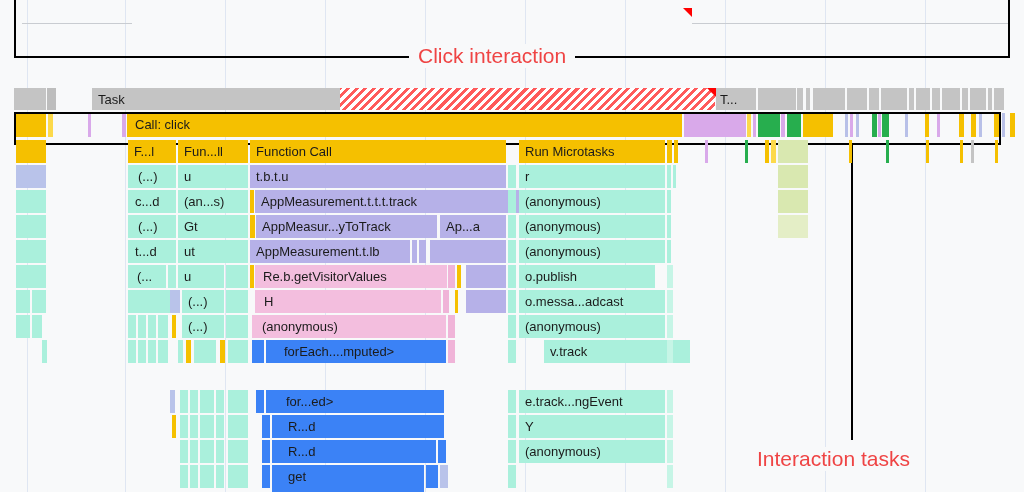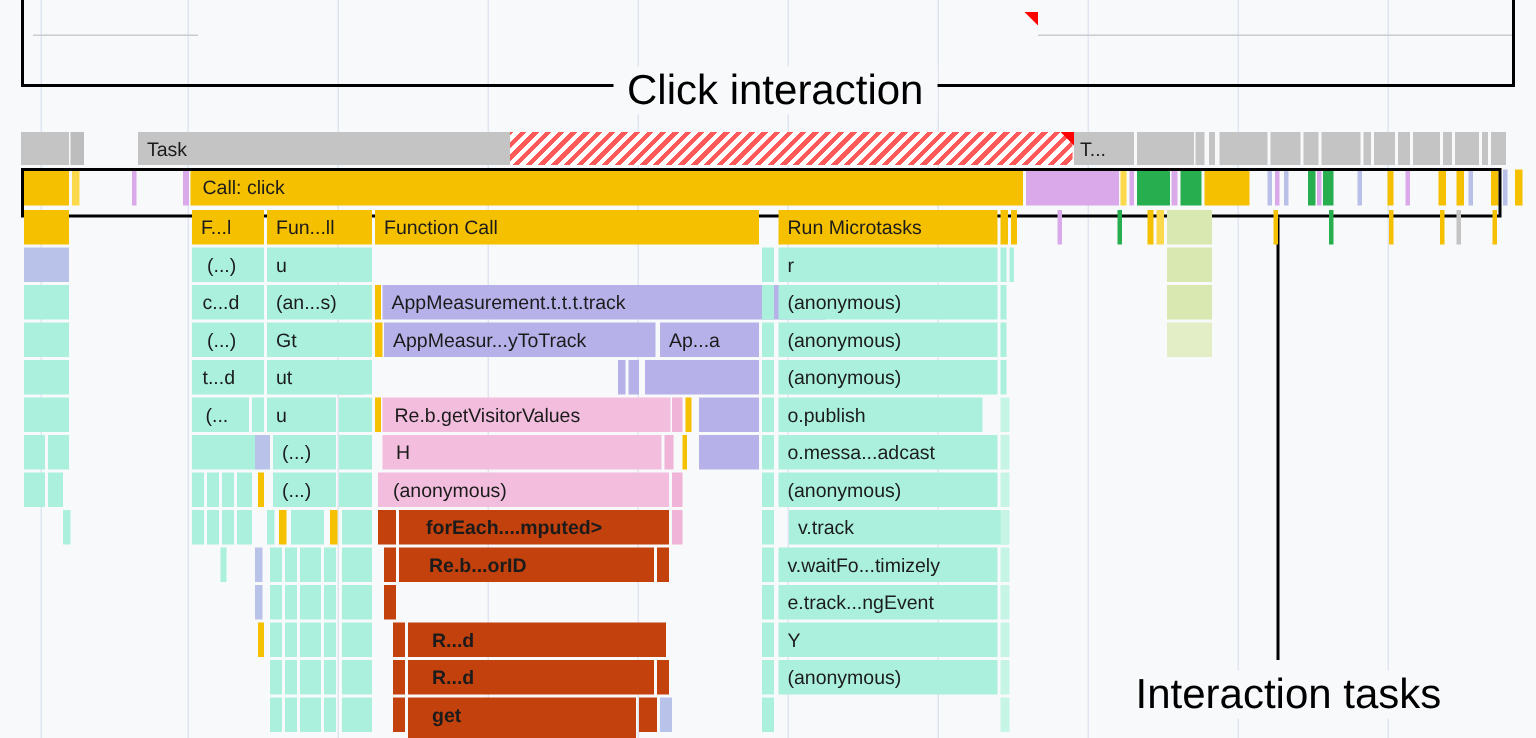--- a/index.html
+++ b/index.html
@@ -27,21 +27,21 @@
   }
   .warn-tri {
     position:absolute; width:0; height:0;
     border-top:9px solid #f00; border-left:9px solid transparent;
   }
 
   
   .anno-box { position:absolute; border:2.5px solid #000; background:transparent; }
   .anno-box.open-top { border-top:none; }
   .anno-label {
-    position:absolute; font-size:28px; color:#000000;
+    position:absolute; font-size:21px; color:#ef4444;
     background:#f8f9fa; padding:0 9px; white-space:nowrap;
   }
   .anno-line { position:absolute; background:#000; }
 
   
   .row { position:absolute; left:0; width:1024px; height:25px; }
   .blk {
     position:absolute; top:0; height:24px;
     overflow:hidden; white-space:nowrap;
     font-size:13px; color:#1b1b1b; line-height:24px;
@@ -54,21 +54,21 @@
   .c-gray-d  { background:#bdbdbd; }
   .c-yellow  { background:#f5c000; }
   .c-yellowl { background:#fcd94a; }
   .c-purple  { background:#b6b1e8; }
   .c-lav     { background:#b8c0e8; }
   .c-violet  { background:#d9a9ea; }
   .c-green   { background:#27ae4e; }
   .c-teal    { background:#aaf0dc; }
   .c-tealL   { background:#c6f5e6; }
   .c-pink    { background:#f3bede; }
-  .c-pinkL   { background:#c2410c;font-weight:bold; }
+  .c-pinkL   { background:#3b82f6; }
   .c-pinkD   { background:#f0b4d8; }
   .c-olive   { background:#d9e8b0; }
   .c-oliveL  { background:#e4eec6; }
   .c-periw   { background:#b9c3ea; }
 
   .hatch {
     background-image: repeating-linear-gradient(
       -45deg, #ffffff 0 3px, #ff5a5a 3px 6px);
     background-color:#ffe8e8;
   }
@@ -191,20 +191,23 @@
   </div>
 
   <div class="row" style="top:165px">
     <div class="blk c-periw noclip" style="left:16px; width:30px; height:23px;"></div>
     <div class="blk c-teal" style="left:128px; width:48px; height:23px; padding-left:10px;">
       <span>(...)</span>
     </div>
     <div class="blk c-teal" style="left:178px; width:70px; height:23px;">
       <span>u</span>
     </div>
+    <div class="blk c-purple" style="left:250px; width:256px; height:23px;">
+      <span>t.b.t.u</span>
+    </div>
     <div class="blk c-teal noclip" style="left:508px; width:8px; height:23px;"></div>
     <div class="blk c-teal" style="left:519px; width:146px; height:23px;">
       <span>r</span>
     </div>
     <div class="blk c-teal noclip" style="left:667px; width:4px; height:23px;"></div>
     <div class="blk c-teal noclip" style="left:673px; width:3px; height:23px;"></div>
     <div class="blk c-olive noclip" style="left:778px; width:30px; height:23px;"></div>
   </div>
 
   <div class="row" style="top:190px">
@@ -252,20 +255,23 @@
 
   <div class="row" style="top:240px">
     <div class="blk c-teal noclip" style="left:16px; width:30px; height:23px;"></div>
     <div class="blk c-teal" style="left:128px; width:48px; height:23px; padding-left:7px;">
       <span>t...d</span>
     </div>
     <div class="blk c-teal" style="left:178px; width:64px; height:23px;">
       <span>ut</span>
     </div>
     <div class="blk c-teal noclip" style="left:226px; width:22px; height:23px;"></div>
+    <div class="blk c-purple" style="left:250px; width:160px; height:23px;">
+      <span>AppMeasurement.t.lb</span>
+    </div>
     <div class="blk c-purple noclip" style="left:412px; width:5px; height:23px;"></div>
     <div class="blk c-purple noclip" style="left:419px; width:7px; height:23px;"></div>
     <div class="blk c-purple noclip" style="left:430px; width:76px; height:23px;"></div>
     <div class="blk c-teal noclip" style="left:508px; width:8px; height:23px;"></div>
     <div class="blk c-teal" style="left:519px; width:146px; height:23px;">
       <span>(anonymous)</span>
     </div>
     <div class="blk c-teal noclip" style="left:667px; width:4px; height:23px;"></div>
   </div>
 
@@ -348,54 +354,38 @@
     <div class="blk c-yellow noclip" style="left:186px; width:5px; height:23px;"></div>
     <div class="blk c-teal noclip" style="left:194px; width:22px; height:23px;"></div>
     <div class="blk c-yellow noclip" style="left:220px; width:5px; height:23px;"></div>
     <div class="blk c-teal noclip" style="left:228px; width:20px; height:23px;"></div>
     <div class="blk c-pinkL noclip" style="left:252px; width:12px; height:23px;"></div>
     <div class="blk c-pinkL" style="left:266px; width:180px; height:23px; padding-left:18px;">
       <span>forEach....mputed&gt;</span>
     </div>
     <div class="blk c-pinkD noclip" style="left:448px; width:7px; height:23px;"></div>
     <div class="blk c-teal noclip" style="left:508px; width:8px; height:23px;"></div>
-    <div class="blk c-teal" style="left:526px; width:146px; height:23px;">
+    <div class="blk c-teal" style="left:544px; width:146px; height:23px;">
       <span>v.track</span>
     </div>
     <div class="blk c-tealL noclip" style="left:667px; width:6px; height:23px;"></div>
   </div>
 
-  <div class="row" style="top:365px">
-    <div class="blk c-teal noclip" style="left:147px; width:4px; height:23px;"></div>
-    <div class="blk c-periw noclip" style="left:170px; width:5px; height:23px;"></div>
-    <div class="blk c-teal noclip" style="left:180px; width:8px; height:23px;"></div>
-    <div class="blk c-teal noclip" style="left:190px; width:8px; height:23px;"></div>
-    <div class="blk c-teal noclip" style="left:200px; width:14px; height:23px;"></div>
-    <div class="blk c-teal noclip" style="left:216px; width:8px; height:23px;"></div>
-    <div class="blk c-teal noclip" style="left:228px; width:20px; height:23px;"></div>
-    <div class="blk c-pinkL noclip" style="left:256px; width:8px; height:23px;"></div>
-    <div class="blk c-pinkL" style="left:266px; width:170px; height:23px; padding-left:20px;">
-      <span>Re.b...orID</span>
-    </div>
-    <div class="blk c-pinkL noclip" style="left:438px; width:8px; height:23px;"></div>
-    <div class="blk c-teal noclip" style="left:508px; width:8px; height:23px;"></div>
-    <div class="blk c-teal" style="left:519px; width:146px; height:23px;">
-      <span>v.waitFo...timizely</span>
-    </div>
-    <div class="blk c-tealL noclip" style="left:667px; width:6px; height:23px;"></div>
-  </div>
 
   <div class="row" style="top:390px">
     <div class="blk c-periw noclip" style="left:170px; width:5px; height:23px;"></div>
     <div class="blk c-teal noclip" style="left:180px; width:8px; height:23px;"></div>
     <div class="blk c-teal noclip" style="left:190px; width:8px; height:23px;"></div>
     <div class="blk c-teal noclip" style="left:200px; width:14px; height:23px;"></div>
     <div class="blk c-teal noclip" style="left:216px; width:8px; height:23px;"></div>
     <div class="blk c-teal noclip" style="left:228px; width:20px; height:23px;"></div>
     <div class="blk c-pinkL noclip" style="left:256px; width:8px; height:23px;"></div>
+    <div class="blk c-pinkL" style="left:266px; width:178px; height:23px; padding-left:20px;">
+      <span>for...ed&gt;</span>
+    </div>
     <div class="blk c-teal noclip" style="left:508px; width:8px; height:23px;"></div>
     <div class="blk c-teal" style="left:519px; width:146px; height:23px;">
       <span>e.track...ngEvent</span>
     </div>
     <div class="blk c-tealL noclip" style="left:667px; width:6px; height:23px;"></div>
   </div>
 
   <div class="row" style="top:415px">
     <div class="blk c-yellow noclip" style="left:172px; width:4px; height:23px;"></div>
     <div class="blk c-teal noclip" style="left:180px; width:8px; height:23px;"></div>

